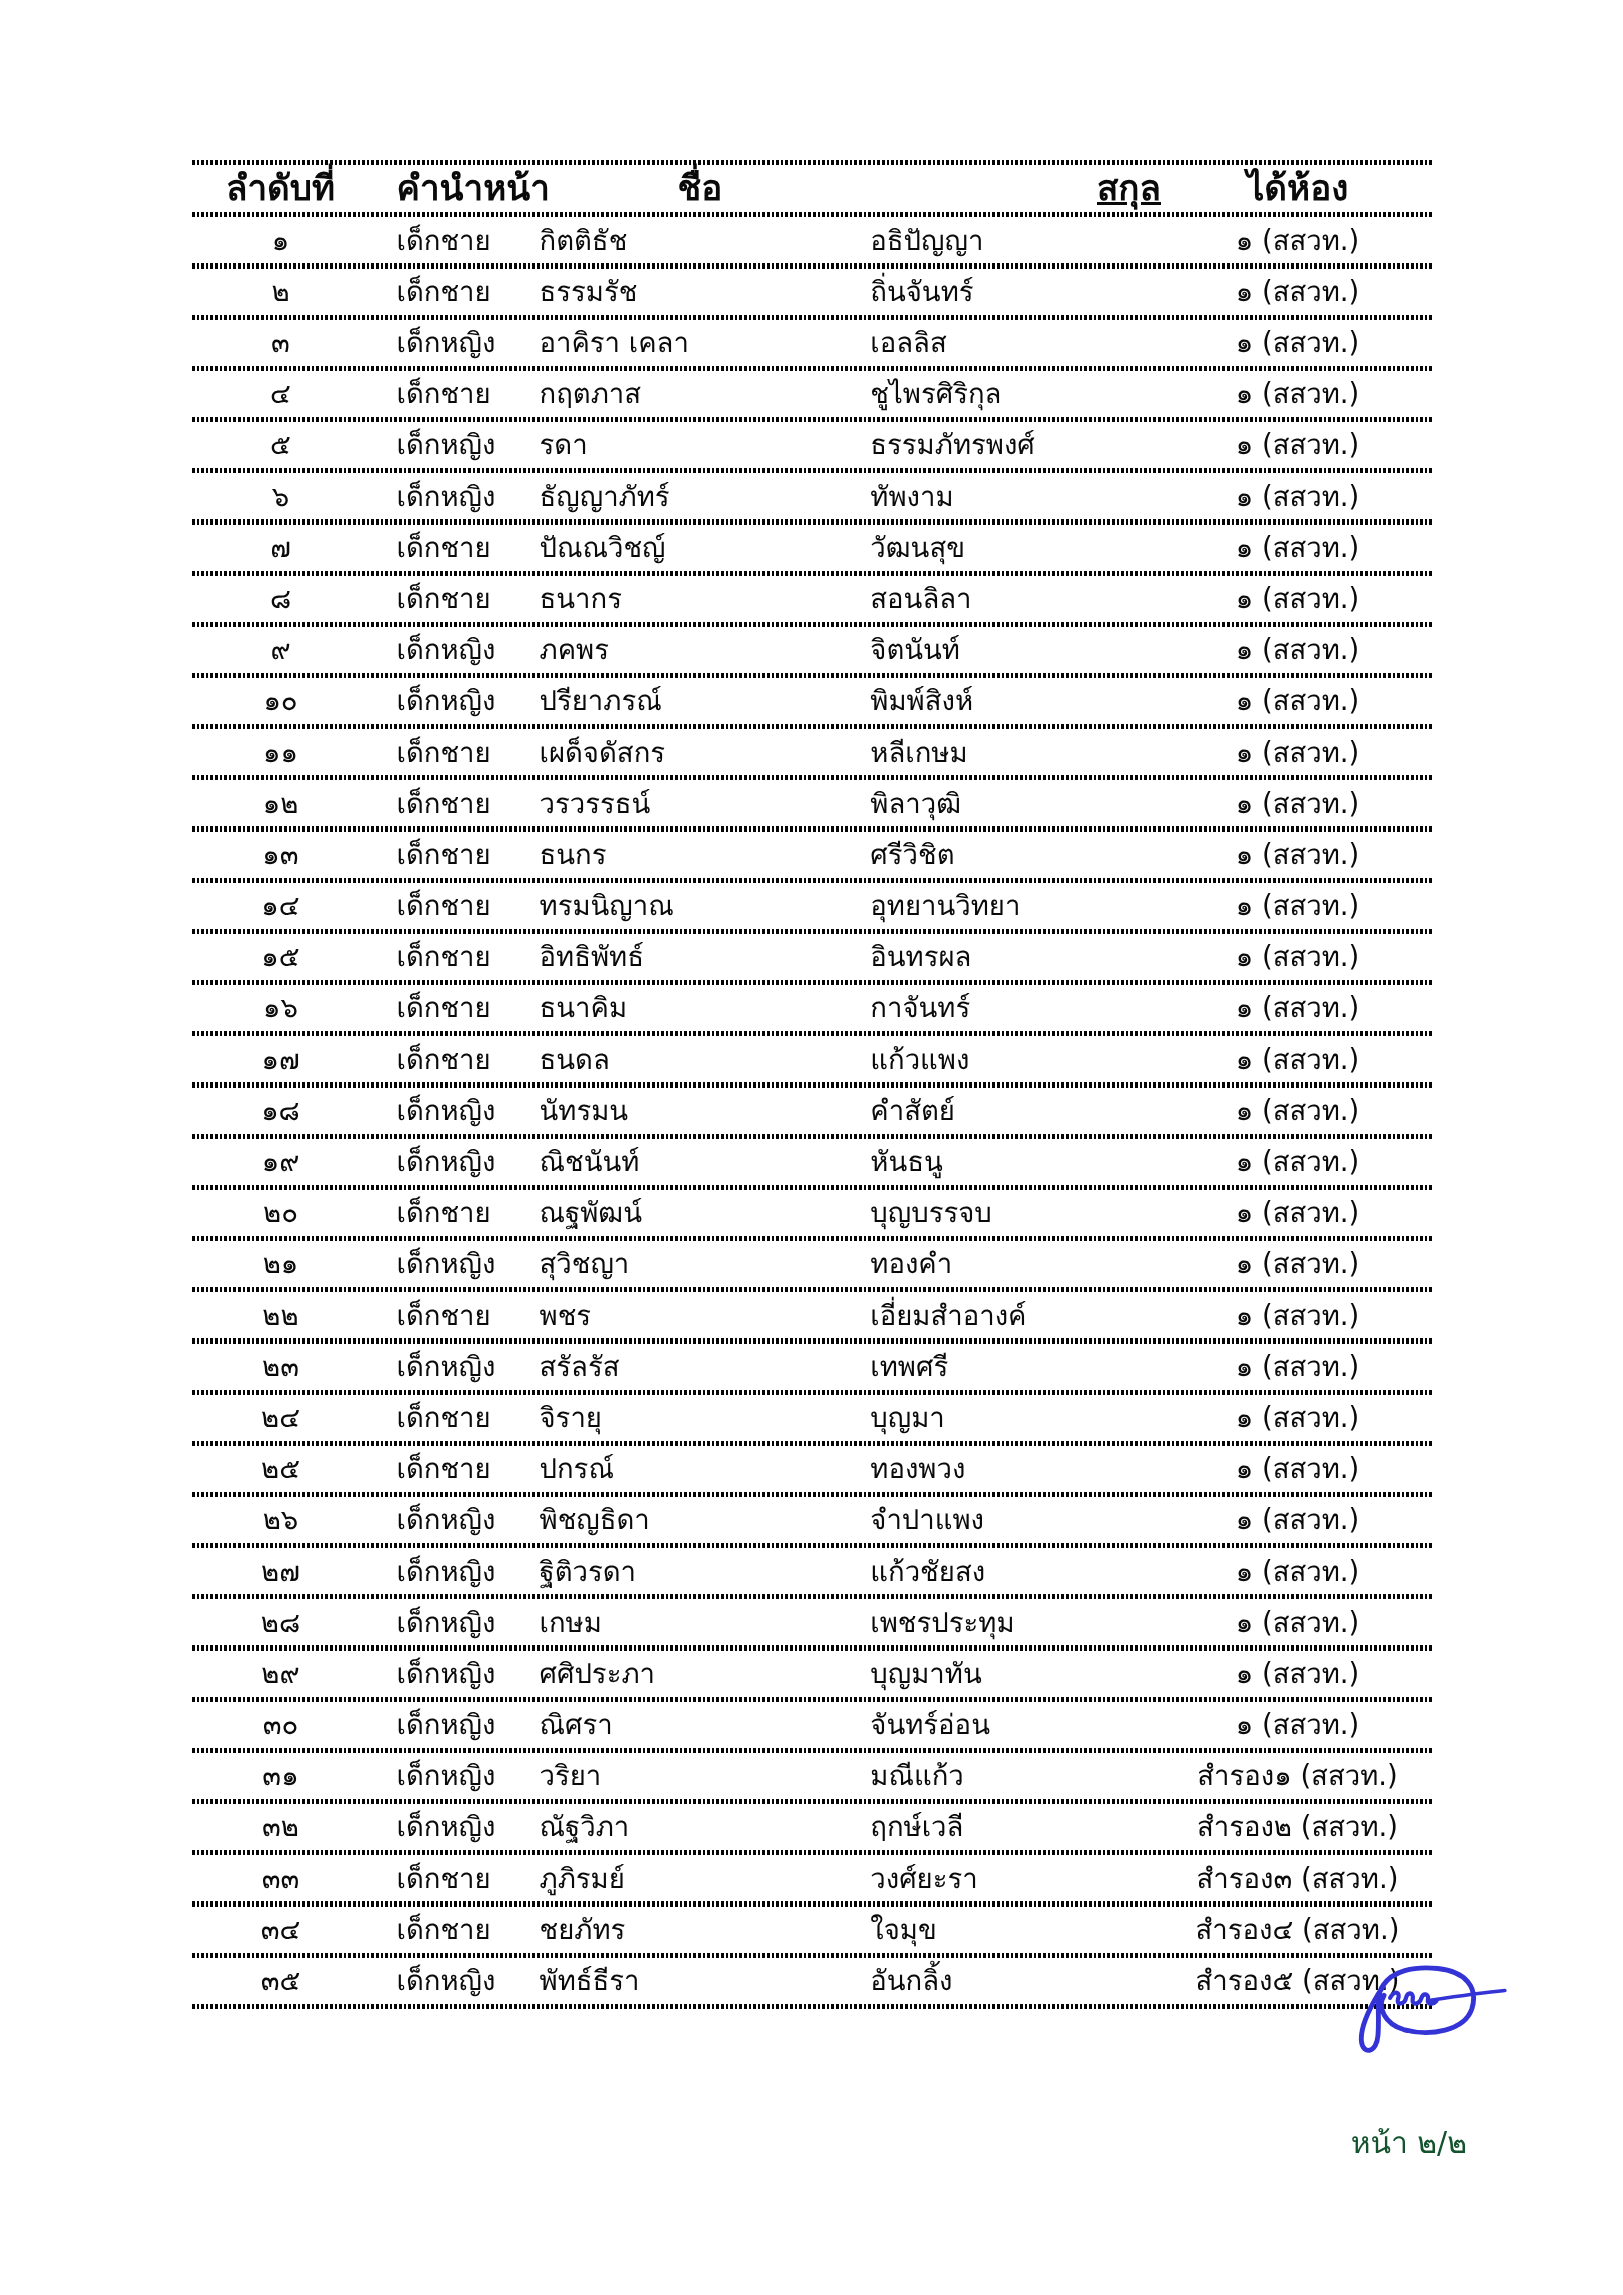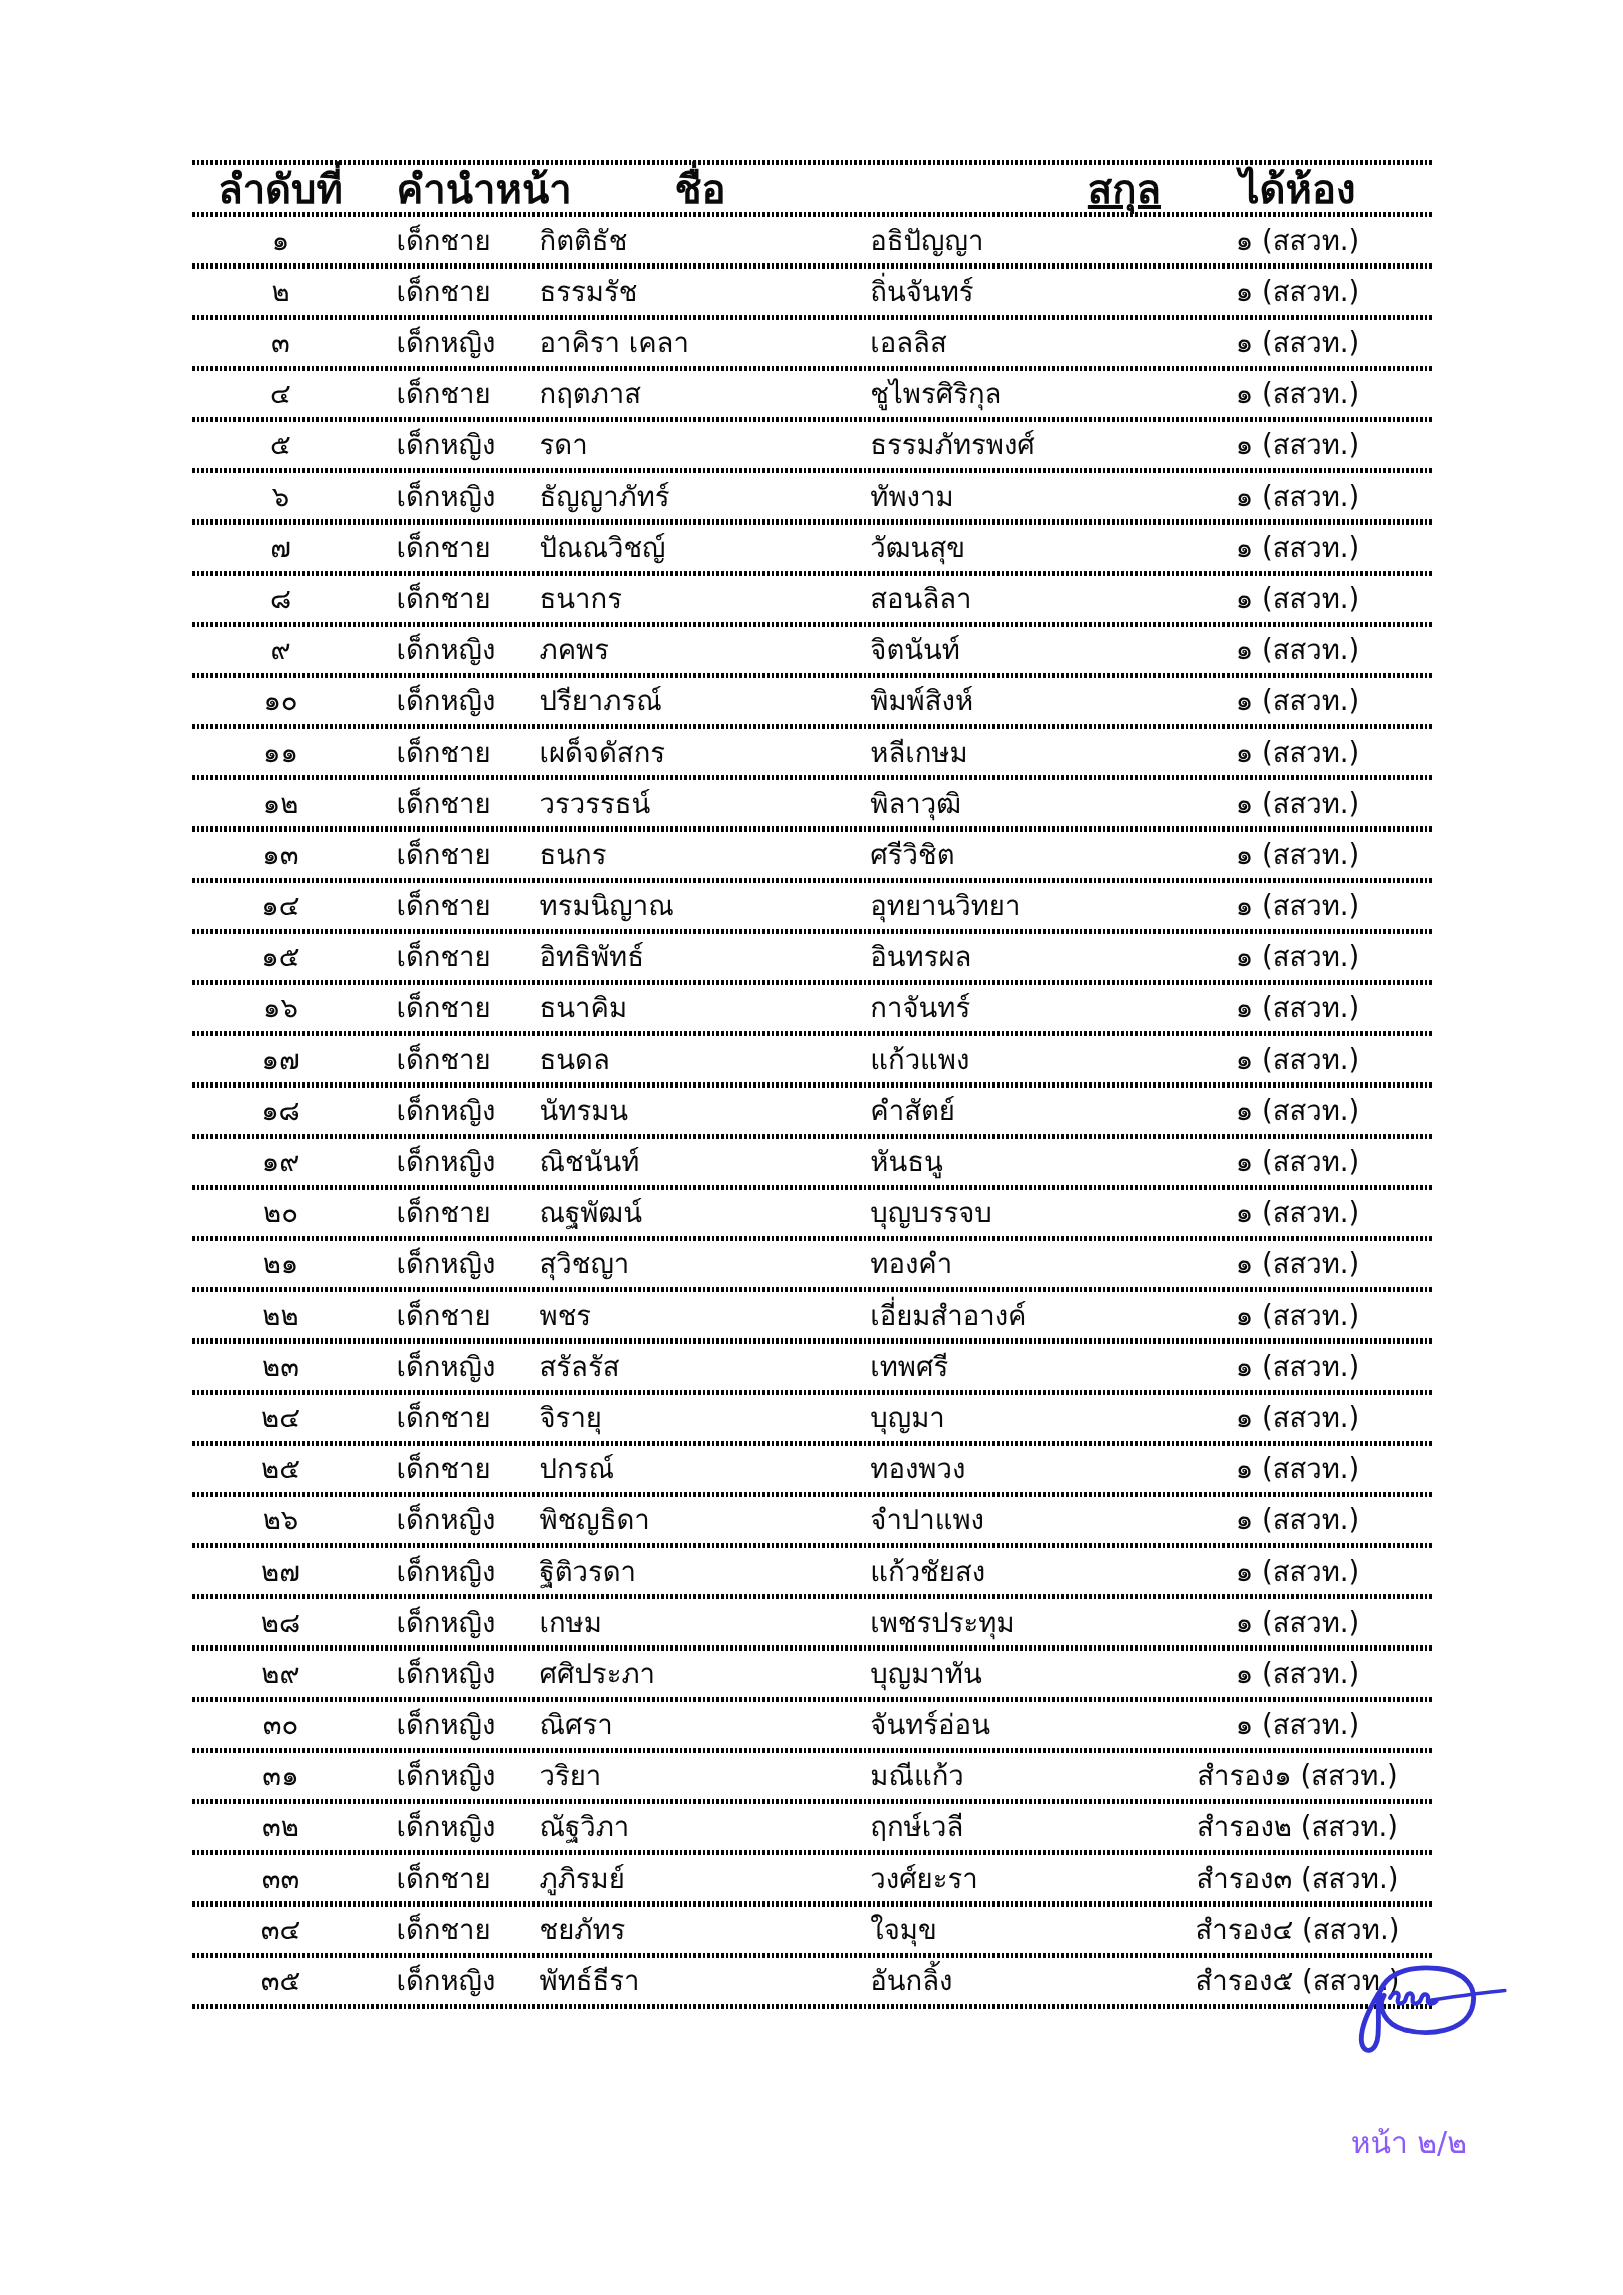--- a/index.html
+++ b/index.html
@@ -26,30 +26,30 @@
     align-items:center;
     height:46px;
   }
   .t-row.header .t-cells{height:47px;}
   .cell{font-size:27.5px;line-height:1.0;white-space:nowrap;}
   .cell.num{text-align:center;}
   .cell.prefix{padding-left:27.5px;}
   .cell.fname{padding-left:6.5px;}
   .cell.sname{padding-left:3.3px;}
   .cell.room{text-align:center;}
-  .header .cell{font-weight:bold;font-size:40px;}
+  .header .cell{font-weight:bold;font-size:35px;}
   .header .cell.prefix{padding-left:27.5px;text-align:right;}
   .header .cell.fname{text-align:center;padding-left:0;}
   .header .cell.sname{text-align:right;padding-left:0;text-decoration:underline;}
   .header .cell.room{text-align:center;}
   .page-num{
     position:absolute;
     top:2119px;right:156px;
     font-size:30px;
-    color:#8b5cf6;
+    color:#14532d;
     white-space:nowrap;
   }
   .signature{
     position:absolute;
     left:1345px;top:1963px;
     width:183px;height:105px;
     pointer-events:none;
   }
 </style>
 </head>

